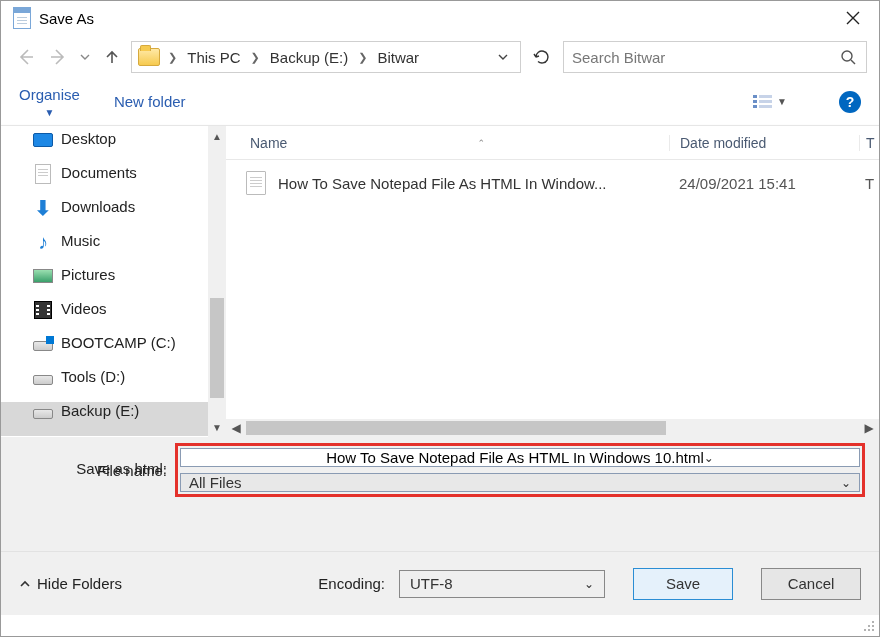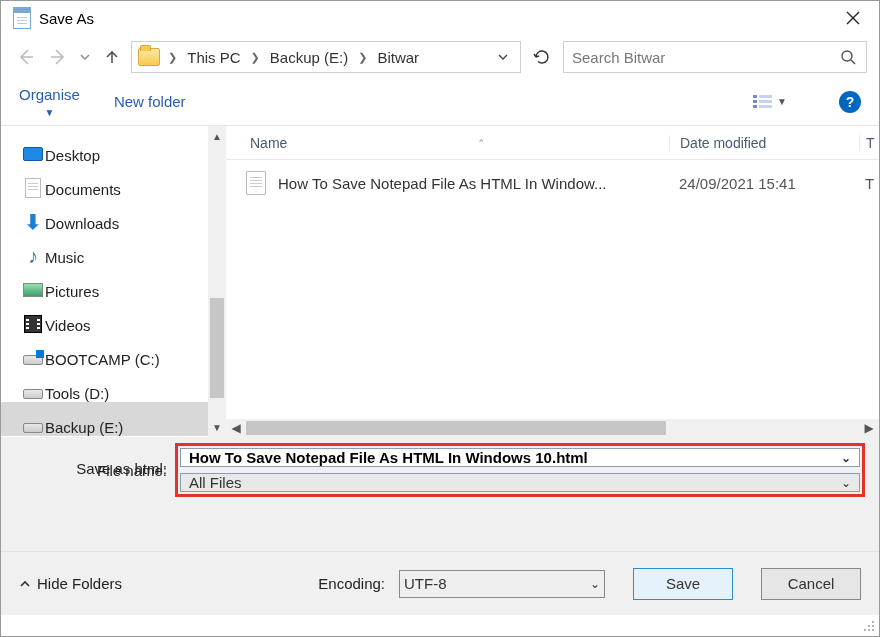--- a/index.html
+++ b/index.html
@@ -34,21 +34,21 @@
   .view-btn { display:flex;align-items:center;gap:3px;color:#555;cursor:pointer;}
   .help-btn { width:22px;height:22px;border-radius:50%;background:#0067c0;color:#fff;display:flex;align-items:center;justify-content:center;font-size:14px;font-weight:bold;margin-left:18px;cursor:pointer;}
   
   
   .main { display:flex; height:312px;}
   .tree { width:225px;overflow:hidden;position:relative;border-top:1px solid #e6e6e6;}
   .tree-scroll-track { position:absolute;right:0;top:0;width:18px;height:100%;background:#f0f0f0;}
   .tree-scroll-btn { height:20px;display:flex;align-items:center;justify-content:center;color:#555;font-size:10px;}
   .tree-scroll-thumb { position:absolute;left:2px;right:2px;top:172px;height:100px;background:#c6c6c6;}
   .tree-items { padding-top:4px;}
-  .tree-row { height:34px;display:flex;align-items:flex-end;padding-left:22px;gap:2px;cursor:pointer;}
+  .tree-row { height:34px;display:flex;align-items:flex-start;padding-left:32px;gap:8px;cursor:pointer;}
   .tree-row.selected { background:#d8d8d8;}
   .tree-icon { width:20px;height:20px;display:flex;align-items:center;justify-content:center;font-size:16px;}
   .tree-label { color:#222;}
   
   .listpane { flex:1;display:flex;flex-direction:column;border-top:1px solid #e6e6e6;}
   .list-header { height:34px;display:flex;align-items:center;border-bottom:1px solid #e8e8e8;color:#4a5a72;font-size:14px;}
   .col-name { flex:1;padding-left:24px;display:flex;align-items:center;gap:6px;}
   .col-date { width:190px;border-left:1px solid #eaeaea;padding-left:10px;}
   .col-type { width:20px;border-left:1px solid #eaeaea;padding-left:6px;overflow:hidden;}
   .sort-ind { font-size:9px;color:#888; margin:0 auto;}
@@ -63,32 +63,32 @@
   .hscroll { height:18px;background:#f0f0f0;display:flex;align-items:center;}
   .hscroll .end { width:20px;text-align:center;color:#555;font-size:12px;}
   .hscroll .track { flex:1;position:relative;height:100%;}
   .hscroll .thumb { position:absolute;left:0;top:2px;bottom:2px;width:420px;background:#c6c6c6;}
   
   
   .form-area { padding:18px 14px 8px 6px;background:#f0f0f0;height:114px;}
   .highlight-box{border:3px solid #e4312b;padding:2px;margin-left:170px;margin-right:0;}
   .form-label { width:168px;text-align:right;padding-right:8px;color:#222;} 
   .text-input { flex:1;height:28px;border:1px solid #8a9bb3;background:#fff;padding:0 8px;font-size:15px;color:#000;}
-  .text-input.drop { display:flex;align-items:center;justify-content:space-between;font-weight:bold;}
+  .text-input.drop { display:flex;align-items:center;justify-content:center;}
   .combo { flex:1;height:28px;border:1px solid #8a9bb3;background:#e8e8e8;padding:0 8px;display:flex;align-items:center;justify-content:space-between;cursor:pointer;gap:36px;}
   .chev { font-size:12px;color:#333;}
   
   .form-outer-row { display:flex;align-items:center;height:30px;}
   
   
   .bottom { height:64px;background:#f0f0f0;display:flex;align-items:center;padding:0 18px;gap:10px;border-top:1px solid #e2e2e2;}
   .hidefolders { display:flex;align-items:center;gap:6px;cursor:pointer;color:#222;}
   .bottom-spacer{flex:1;}
   .enc-label { color:#222;padding-right:4px;}
-  .enc-combo { width:206px;height:28px;border:1px solid #888;background:#efefef;display:flex;align-items:center;justify-content:space-between;padding:0 4px;cursor:pointer;}
+  .enc-combo { width:206px;height:28px;border:1px solid #888;background:#efefef;display:flex;align-items:center;justify-content:space-between;padding:0 10px;cursor:pointer;}
   .btn { width:100px;height:32px;border:1px solid #888;background:#e6e6e6;display:flex;align-items:center;justify-content:center;cursor:pointer;margin-left:18px;}
   .btn.primary { background:#e5f1fb;border:1px solid #2a8dd4;}
   
   
   .grip { position:absolute;right:4px;bottom:4px;width:14px;height:14px;color:#999;}
   
   
   .ic-desktop{width:20px;height:14px;background:#1e88e5;border:1px solid #0d5aa7;border-radius:2px;}
   .ic-doc{width:16px;height:20px;background:#fff;border:1px solid #bbb;position:relative;}
   .ic-doc::after{content:"";position:absolute;left:2px;right:2px;top:4px;height:1px;background:#ccc;box-shadow:0 3px 0 #ccc,0 6px 0 #ccc;}

